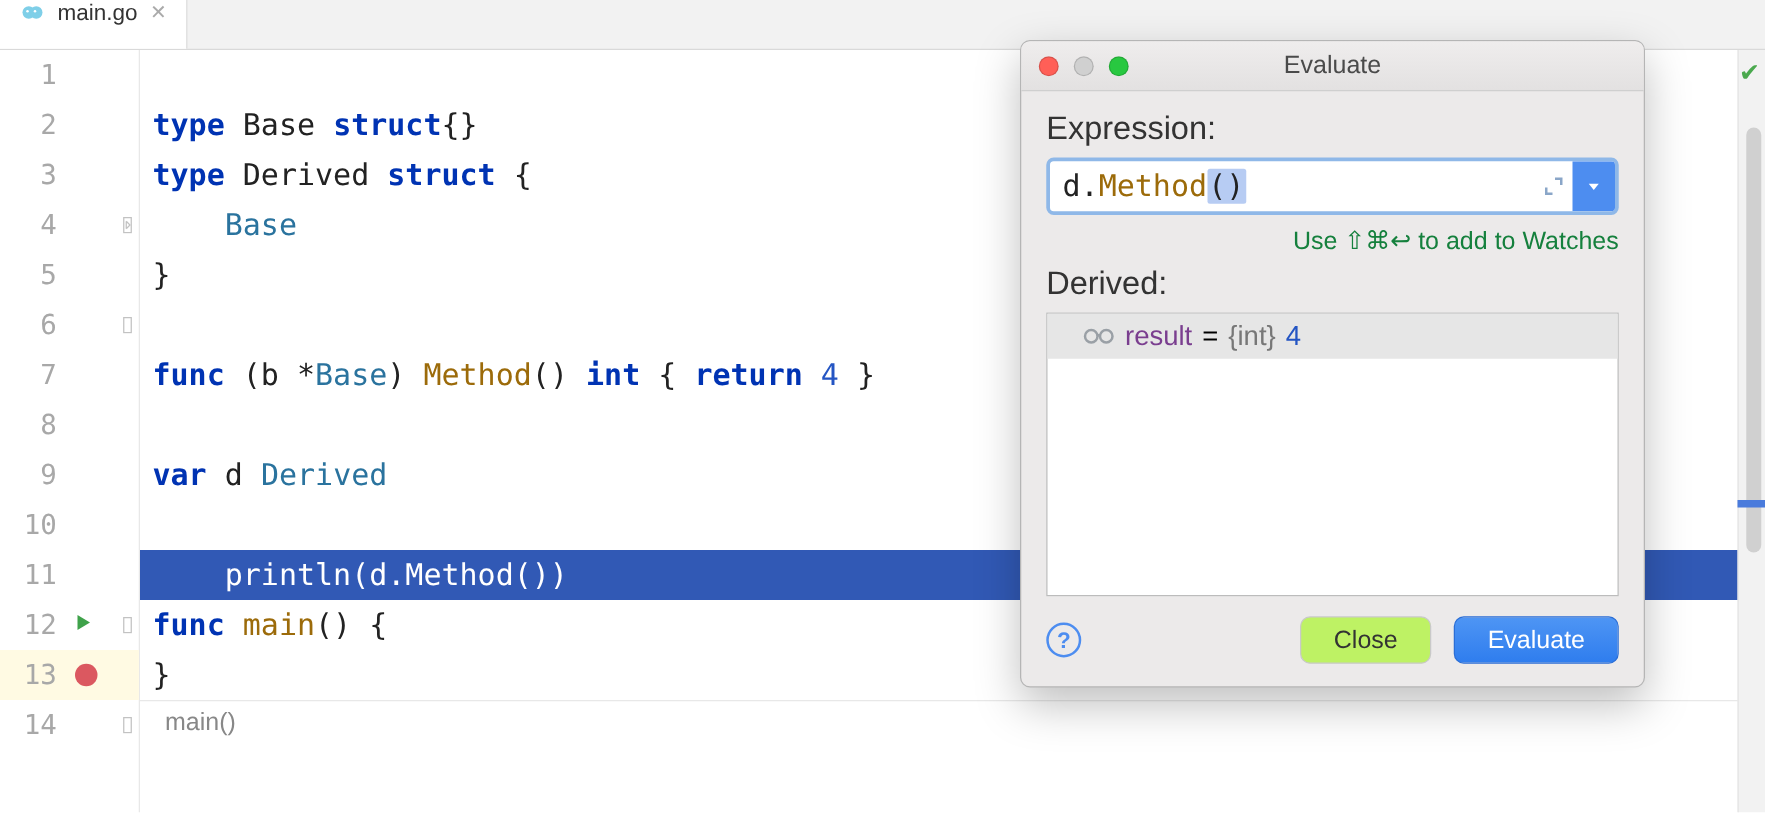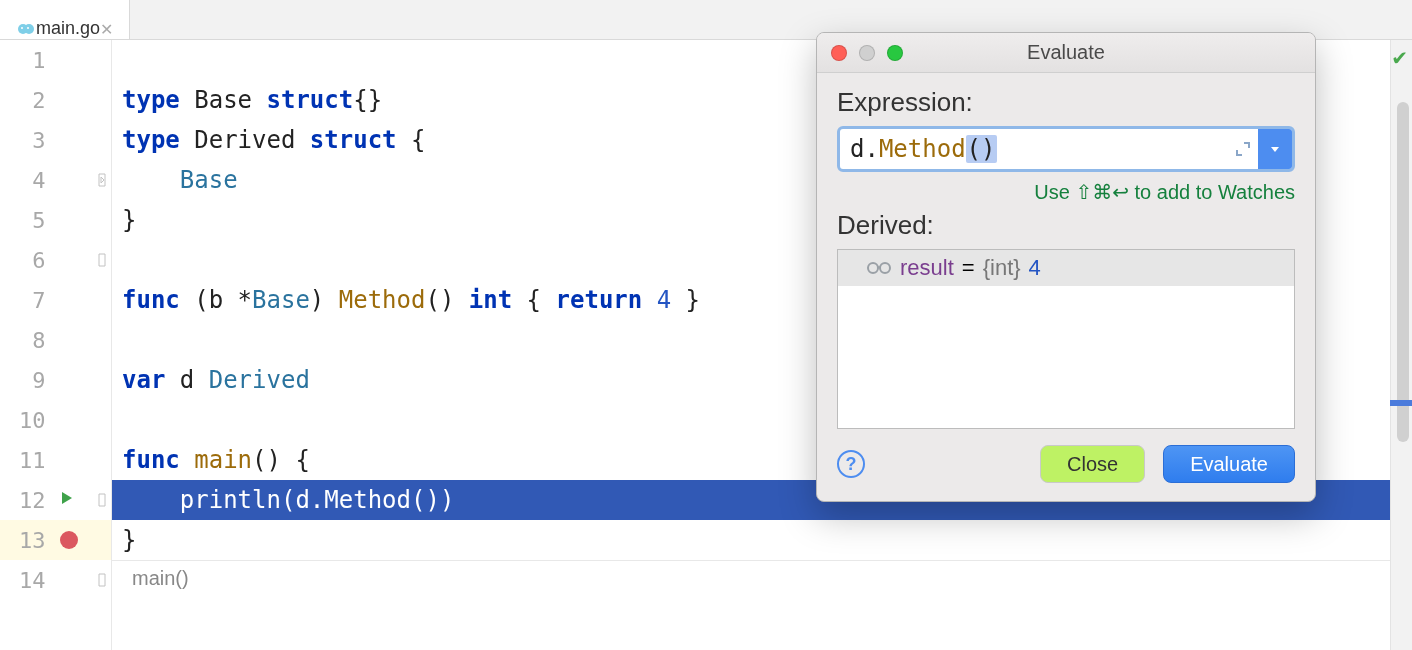--- a/index.html
+++ b/index.html
@@ -1,21 +1,21 @@
 <!DOCTYPE html>
 <html><head>
 <meta charset="utf-8">
 <style>
   * { box-sizing: border-box; margin: 0; padding: 0; }
   html, body { width: 1412px; height: 650px; overflow: hidden; font-family: -apple-system, "Helvetica Neue", Arial, sans-serif; background:#fff; }
   .root { position: relative; width: 1412px; height: 650px; }
 
   
   .tabbar { height: 40px; background:#f2f2f2; border-bottom:1px solid #d9d9d9; display:flex; align-items:stretch; }
-  .tab { display:flex; align-items:flex-end; padding:0 16px; background:#fff; border-right:1px solid #d9d9d9; height:100%; }
+  .tab { display:flex; align-items:flex-start; gap:10px; padding:0 16px; background:#fff; border-right:1px solid #d9d9d9; height:100%; }
   .go-icon { width:20px; height:20px; display:flex; align-items:center; justify-content:center; }
   .tab-label { font-size:18px; color:#333; }
   .tab-close { color:#aaa; font-size:16px; }
 
   
   .editor { position:relative; display:flex; height: 610px; background:#fff; }
   .gutter { display:flex; flex-direction:column; width:112px; background:#fff; border-right:1px solid #e8e8e8; }
   .codecol { position:relative; }
   .line { display:flex; height:40px; align-items:center; font-family: ui-monospace, Menlo, Consolas, monospace; font-size:24px; }
   .ln { width:54px; text-align:right; padding-right:8px; color:#a8a8a8; font-family: ui-monospace, Menlo, Consolas, monospace; font-size:22px; height:40px; display:flex; align-items:center; justify-content:flex-end; }
@@ -52,21 +52,21 @@
   .title { position:absolute; left:0; right:0; text-align:center; font-size:20px; color:#4a4a4a; }
   .dbody { padding:14px 20px 18px 20px; }
   .lbl { font-size:26px; color:#333; margin-bottom:8px; }
   .expr-wrap { display:flex; border:3px solid #8fb8e8; border-radius:6px; background:#fff; overflow:hidden;}
   .expr-input { flex:1; padding:6px 10px; font-family: ui-monospace, Menlo, Consolas, monospace; font-size:24px; color:#222; outline:none; border:none; display:flex; align-items:center; }
   .expr-input .fnname { color:#9c6b0a; }
   .expr-sel { background:#b7ccf3; border-radius:2px; padding:0 1px; }
   .expand-icn { width:30px; display:flex; align-items:center; justify-content:center; color:#8aa6c8; }
   .expr-dd { width:34px; background:#4d8df0; display:flex; align-items:center; justify-content:center; }
   .hint { text-align:right; font-size:20px; color:#15803d; margin-top:8px;}
-  .result-box { margin-top:6px; border:1px solid #bcbcbc; background:#fff; height:180px; }
+  .result-box { margin-top:6px; border:1px solid #bcbcbc; background:#fff; height:227px; }
   .result-row { background:#e6e6e6; height:36px; display:flex; align-items:center; padding-left:28px; gap:8px; font-size:22px;}
   .glasses { color:#9aa0a6; display:flex; align-items:center;}
   .res-name { color:#7a3e8f; }
   .res-type { color:#777; }
   .res-val { color:#2455c3; }
   .btnrow { display:flex; align-items:center; margin-top:16px; }
   .help { width:28px; height:28px; border:2px solid #4d8df0; color:#4d8df0; border-radius:50%; display:flex; align-items:center; justify-content:center; font-size:18px; font-weight:600; }
   .spacer { flex:1; }
   .btn { height:38px; padding:0 26px; border-radius:8px; font-size:20px; display:flex; align-items:center; justify-content:center; }
   .btn-close { background:#bef264; border:1px solid #c9c9c9; color:#333; margin-right:18px; }
@@ -212,25 +212,25 @@
         </div>
       <div class="line">
           <span class="code"> </span>
         </div>
       <div class="line">
           <span class="code"><span class="kw">var </span><span class="ident">d </span><span class="typ">Derived</span></span>
         </div>
       <div class="line">
           <span class="code"> </span>
         </div>
-      <div class="line">
-          <span class="code"><span class="kw">func </span><span class="fn">main</span><span class="ident">() {</span></span>
-        </div>
       <div class="line hl-line">
           <span class="code"><span>    </span><span class="call">println(d.Method())</span></span>
+        </div>
+      <div class="line">
+          <span class="code"><span class="kw">func </span><span class="fn">main</span><span class="ident">() {</span></span>
         </div>
       <div class="line">
           <span class="code"><span class="ident">}</span></span>
         </div>
       <div class="breadcrumb">
           <span>main()</span>
         </div>
     </div>
   </div>
 

